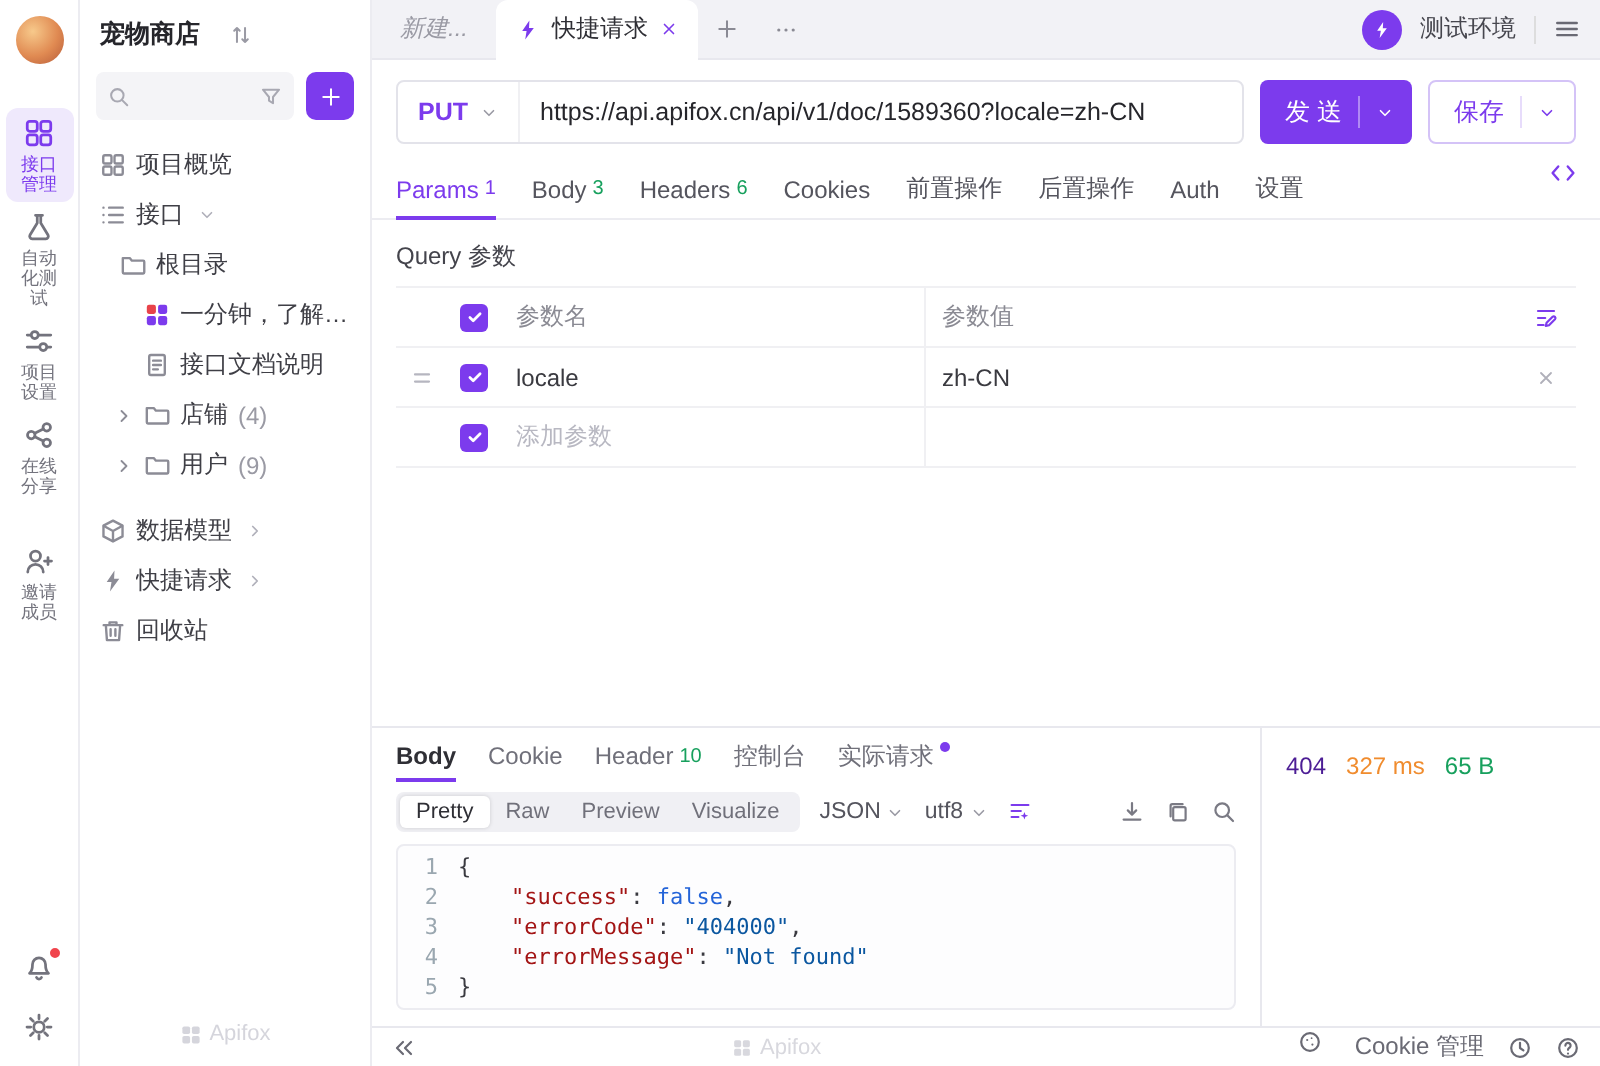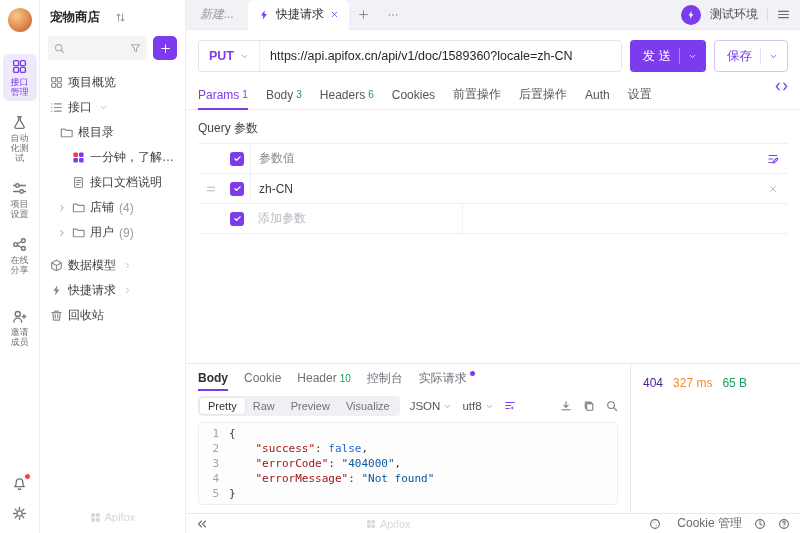--- a/index.html
+++ b/index.html
@@ -7,21 +7,21 @@
 body{font-family:"Liberation Sans","DejaVu Sans",sans-serif;font-size:12px;color:#3a3a40;background:#fff;overflow:hidden}
 [data-interactable="true"]{cursor:pointer}
 .app{display:flex;width:800px;height:533px}
 .ic{display:inline-flex;width:12px;height:12px;flex:none;align-items:center;justify-content:center}
 .ic svg{width:100%;height:100%}
 .ic8{width:9px;height:9px}.ic9{width:9px;height:9px}.ic10{width:10px;height:10px}.ic11{width:11px;height:11px}
 .ic12{width:12px;height:12px}.ic13{width:13px;height:13px}.ic15{width:15px;height:15px}
 
 .rail{width:40px;flex:none;border-right:1px solid #ececf1;display:flex;flex-direction:column;align-items:center;padding:8px 0 12px;background:#fff}
 .avatar{width:24px;height:24px;border-radius:50%;background:radial-gradient(circle at 35% 32%,#f7c98b,#e08a52 55%,#b55a38);flex:none}
-.rail-items{display:flex;flex-direction:column;gap:9px;margin-top:22px;align-items:center}
+.rail-items{display:flex;flex-direction:column;margin-top:22px;align-items:center}
 .rail-item{width:34px;padding:5px 0 4px;border-radius:6px;display:flex;flex-direction:column;align-items:center;gap:3px;color:#73737d}
 .rail-item .lbl{font-size:9px;line-height:10px;width:20px;text-align:center}
 .rail-item.active{background:#efe9fc;color:#7c3bed}
 .rail .gap-top{margin-top:16px}
 .rail-bottom{margin-top:auto;display:flex;flex-direction:column;gap:15px;align-items:center;color:#73737d}
 .bell-wrap{position:relative;display:flex}
 .badge-dot{position:absolute;top:-3px;right:-4px;width:7px;height:7px;border-radius:50%;background:#f0444c;border:1px solid #fff}
 
 .sidebar{width:146px;flex:none;border-right:1px solid #ececf1;display:flex;flex-direction:column;background:#fff;min-height:0}
 .proj-head{height:34px;display:flex;align-items:center;gap:15px;padding:0 10px;flex:none}
@@ -107,21 +107,21 @@
 .code-line{display:flex}
 .ln{width:30px;text-align:right;padding-right:10px;color:#9aa7b0;flex:none}
 .ct{white-space:pre}
 .tk-k{color:#a31515}.tk-v{color:#0b57a0}.tk-b{color:#2464d8}.tk-p{color:#3a3a40}
 
 .statusbar{height:20px;flex:none;border-top:1px solid #e8e8ee;display:flex;align-items:center;padding:0 10px;color:#6a6a74;gap:8px}
 .collapse-btn{display:flex;color:#6a6a74}
 .watermark{color:#d8d8de;display:flex;align-items:center;gap:4px;margin-left:150px;font-size:11px}
 .watermark .ic{color:#d8d8de}
 .sb-right{margin-left:auto;display:flex;align-items:center;gap:12px}
-.cookie-item{display:flex;align-items:center;gap:16px}
+.cookie-item{display:flex;align-items:flex-start;gap:16px}
 </style>
 </head>
 <body>
 
 <div class="app" data-interactable="false">
 
   <nav class="rail" data-interactable="false">
     <div class="avatar" data-interactable="true"></div>
     <div class="rail-items" id="rail-items" data-interactable="false">
         <div class="rail-item active" data-interactable="true">
@@ -479,20 +479,21 @@
         <span class="cell-drag"></span>
         <span class="cell-cbx">
             <span class="cbx" data-interactable="true">
               <span class="ic ic8" data-interactable="false">
                 <svg viewBox="0 0 12 12" fill="none" stroke="currentColor" stroke-width="1.1" stroke-linecap="round" stroke-linejoin="round">
                   <path d="M2.6 6.3l2.2 2.2 4.6-4.7" stroke-width="1.8"></path>
                 </svg>
               </span>
             </span>
           </span>
+        <span class="cell-name p-hdr" data-interactable="false">参数名</span>
         <span class="cell-val p-hdr" data-interactable="false">参数值</span>
         <span class="cell-act">
             <span class="ic ic12 bulk" data-interactable="true">
               <svg viewBox="0 0 12 12" fill="none" stroke="currentColor" stroke-width="1.1" stroke-linecap="round" stroke-linejoin="round">
                 <path d="M2 2.5h8M2 6h3.6M2 9.5h2.8M9.3 5.4l-3 3-.4 1.6 1.6-.4 3-3a.85.85 0 0 0-1.2-1.2z"></path>
               </svg>
             </span>
           </span>
       </div>
       <div id="param-rows" data-interactable="false">
@@ -506,20 +507,21 @@
             </span>
             <span class="cell-cbx">
               <span class="cbx" data-interactable="true">
                 <span class="ic ic8" data-interactable="false">
                   <svg viewBox="0 0 12 12" fill="none" stroke="currentColor" stroke-width="1.1" stroke-linecap="round" stroke-linejoin="round">
                     <path d="M2.6 6.3l2.2 2.2 4.6-4.7" stroke-width="1.8"></path>
                   </svg>
                 </span>
               </span>
             </span>
+            <span class="cell-name" data-interactable="true">locale</span>
             <span class="cell-val" data-interactable="true">zh-CN</span>
             <span class="cell-act">
               <span class="ic ic10" data-interactable="true">
                 <svg viewBox="0 0 12 12" fill="none" stroke="currentColor" stroke-width="1.1" stroke-linecap="round" stroke-linejoin="round">
                   <path d="M3 3l6 6M9 3l-6 6"></path>
                 </svg>
               </span>
             </span>
           </div>
         </div>

